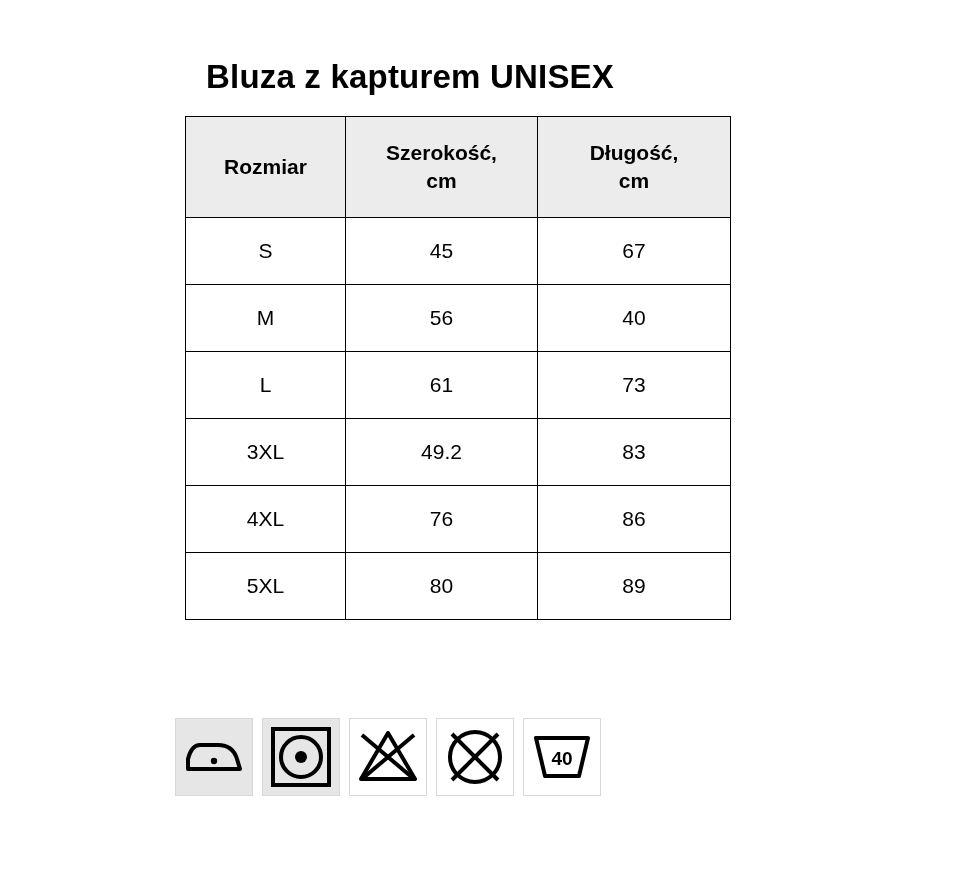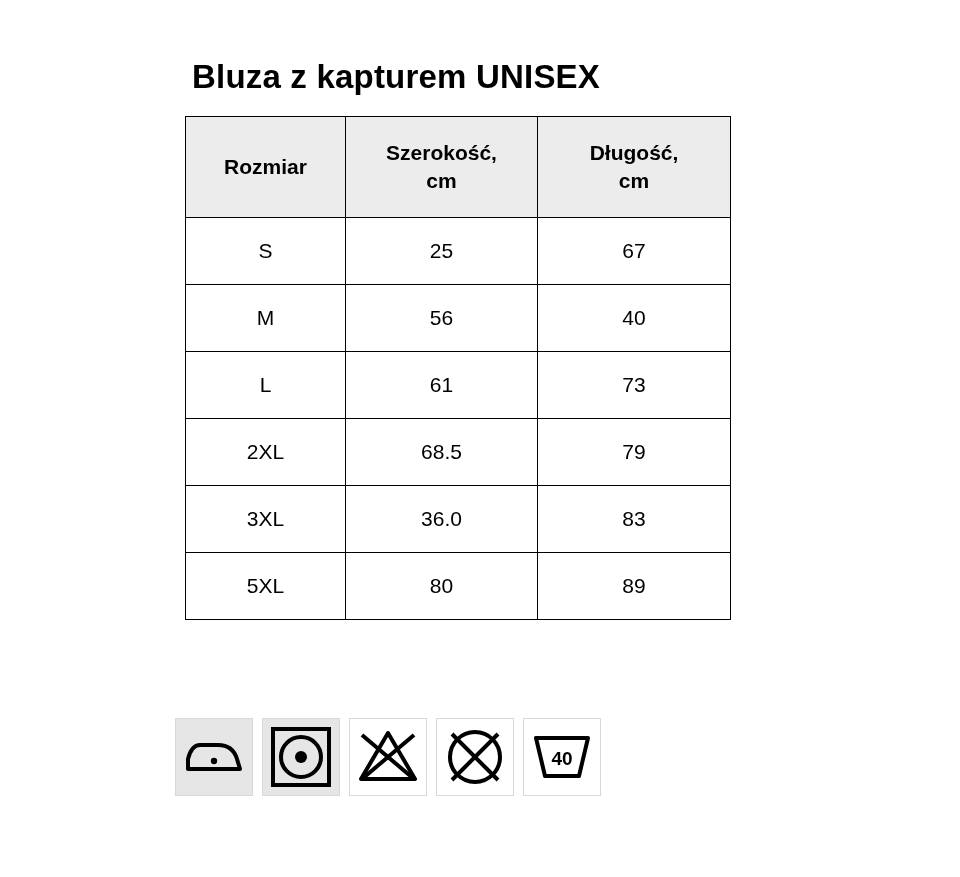--- a/index.html
+++ b/index.html
@@ -17,21 +17,21 @@
   }
   .page {
     position: absolute;
     left: 0;
     top: 0;
     width: 960px;
     height: 877px;
   }
   .title {
     position: absolute;
-    left: 0;
+    left: 14px;
     top: 58px;
     width: 792px;
     text-align: center;
     font-size: 33px;
     font-weight: bold;
     letter-spacing: 0.2px;
     color: #000000;
   }
   .size-table {
     position: absolute;
@@ -114,42 +114,42 @@
         </th>
         <th>
           <span>Długość,</span><br>
           <span>cm</span>
         </th>
       </tr>
     </thead>
     <tbody>
       <tr>
         <td>S</td>
-        <td>25</td>
+        <td>45</td>
         <td>67</td>
       </tr>
       <tr>
         <td>M</td>
         <td>56</td>
         <td>40</td>
       </tr>
       <tr>
         <td>L</td>
         <td>61</td>
         <td>73</td>
       </tr>
       <tr>
-        <td>2XL</td>
-        <td>68.5</td>
-        <td>79</td>
+        <td>3XL</td>
+        <td>49.2</td>
+        <td>83</td>
       </tr>
       <tr>
-        <td>3XL</td>
-        <td>36.0</td>
-        <td>83</td>
+        <td>4XL</td>
+        <td>76</td>
+        <td>86</td>
       </tr>
       <tr>
         <td>5XL</td>
         <td>80</td>
         <td>89</td>
       </tr>
     </tbody>
   </table>
 
   <div class="care-icons">

